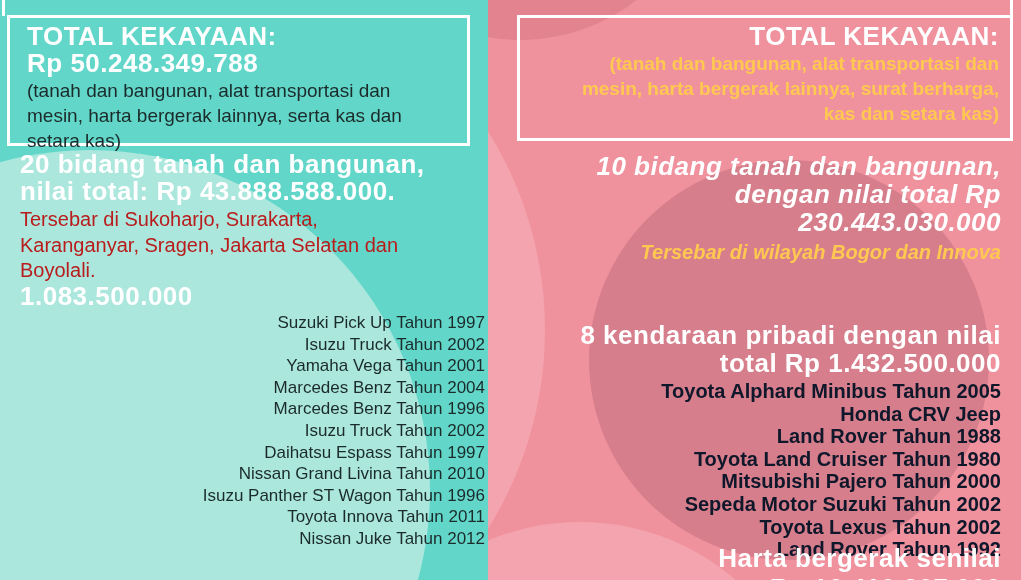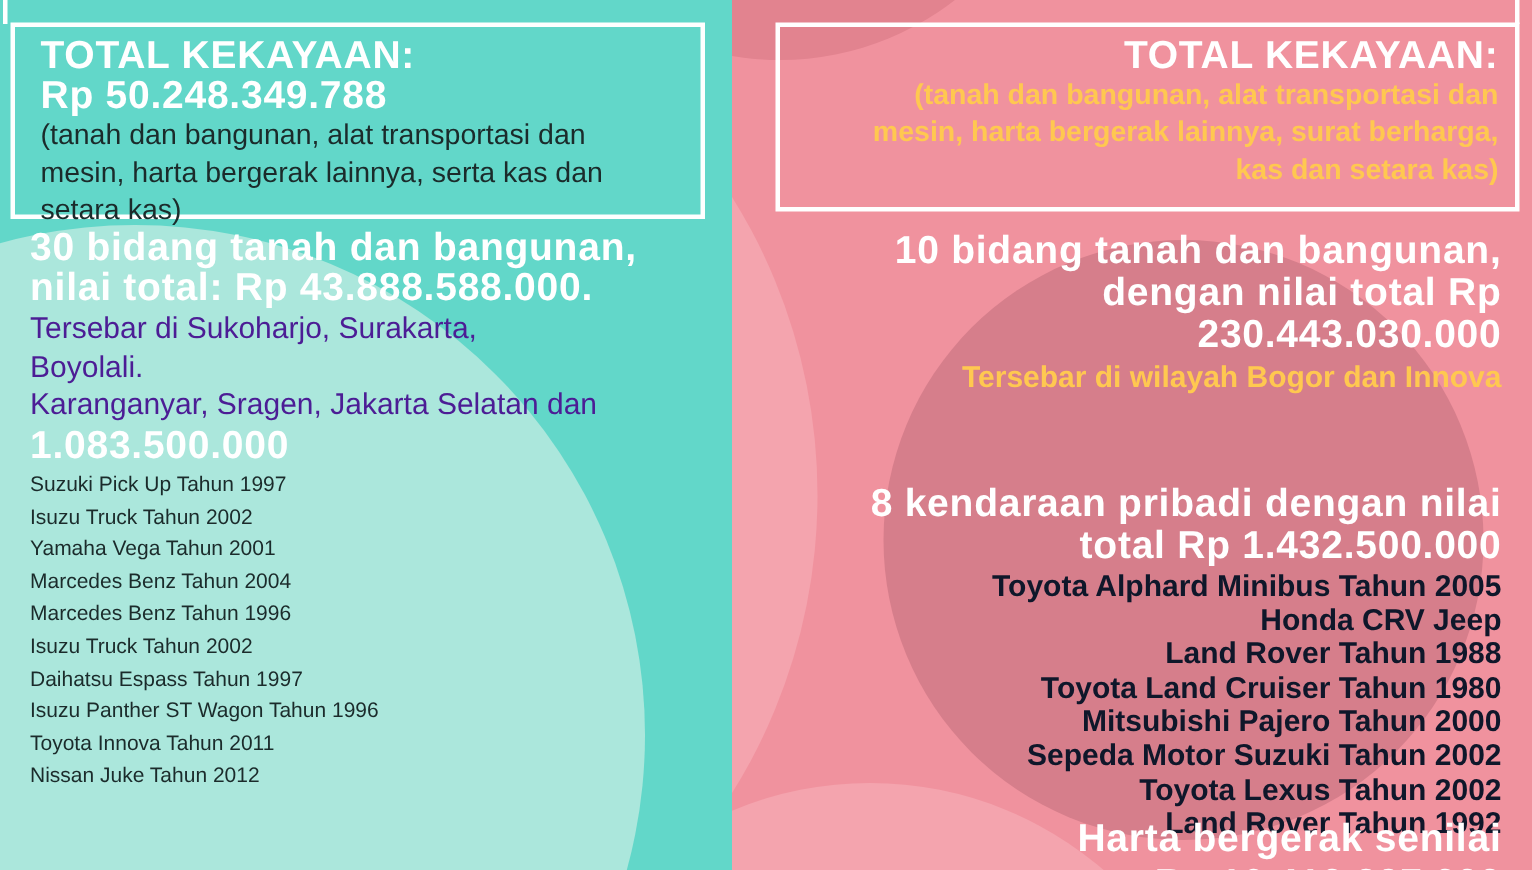--- a/index.html
+++ b/index.html
@@ -21,31 +21,31 @@
   .tick-l{left:2px;}
   .tick-r{left:522px;}
   .outline-box{
     position:absolute;box-sizing:border-box;border:3px solid #fff;background:transparent;
   }
   .box-left{left:7px;top:15px;width:463px;height:131px;padding:5px 10px 0 17px;}
   .box-right{left:29px;top:15px;width:496px;height:126px;padding:5px 11px 0 10px;text-align:right;}
   .h{font-weight:bold;color:#FFFFFF;font-size:26px;line-height:27px;letter-spacing:.5px;white-space:nowrap;}
   .h .ln{white-space:nowrap;}
   .h3{line-height:28px;}
-  .body-dark{color:#4c1d95;font-size:20px;line-height:25.5px;}
+  .body-dark{color:#b91c1c;font-size:20px;line-height:25.5px;}
   .body-yellow{color:#FFC850;font-size:20px;line-height:26px;font-weight:bold;}
   .note-dark{color:#1B2B2B;font-size:19px;line-height:25px;margin-top:1px;}
   .note-yellow{color:#FFC850;font-size:19px;line-height:25px;margin-top:1px;font-weight:bold;}
   .sect{position:absolute;}
   .s2-left{left:20px;top:151px;width:465px;}
   .s3-left{left:20px;top:283px;width:465px;}
-  .s2-right{left:10px;right:20px;top:152px;text-align:right;}
+  .s2-right{left:10px;right:20px;top:152px;text-align:right;font-style:italic;}
   .s3-right{left:10px;right:20px;top:297px;text-align:right;margin-top:24px;}
   .s4-right{left:10px;right:20px;top:545px;text-align:right;}
-  .list-left{margin-top:2px;color:#1B2B2B;font-size:14px;line-height:21.6px;}
+  .list-left{margin-top:2px;color:#1B2B2B;font-size:17px;line-height:21.6px;text-align:right;}
   .list-left .ln{white-space:nowrap;}
   .list-right{margin-top:3px;color:#0f172a;font-size:20px;line-height:22.6px;font-weight:bold;}
   .list-right .ln{white-space:nowrap;}
   .loc-left{margin-top:2px;}
   .loc-right{margin-top:3px;}
   .amount-cut{margin-top:3px;}
 </style>
 </head>
 <body>
 
@@ -60,42 +60,43 @@
       <div class="h">Rp 50.248.349.788</div>
       <div class="note-dark">
           <div class="ln">(tanah dan bangunan, alat transportasi dan</div>
           <div class="ln">mesin, harta bergerak lainnya, serta kas dan</div>
           <div class="ln">setara kas)</div>
         </div>
     </div>
 
     <div class="sect s2-left">
       <div class="h">
-          <div class="ln">30 bidang tanah dan bangunan,</div>
+          <div class="ln">20 bidang tanah dan bangunan,</div>
           <div class="ln">nilai total: Rp 43.888.588.000.</div>
         </div>
       <div class="body-dark loc-left">
           <div class="ln">Tersebar di Sukoharjo, Surakarta,</div>
+          <div class="ln">Karanganyar, Sragen, Jakarta Selatan dan</div>
           <div class="ln">Boyolali.</div>
-          <div class="ln">Karanganyar, Sragen, Jakarta Selatan dan</div>
         </div>
     </div>
 
     <div class="sect s3-left">
       <div class="h">
           <div class="ln">1.083.500.000</div>
         </div>
       <div class="list-left">
           <div class="ln">Suzuki Pick Up Tahun 1997</div>
           <div class="ln">Isuzu Truck Tahun 2002</div>
           <div class="ln">Yamaha Vega Tahun 2001</div>
           <div class="ln">Marcedes Benz Tahun 2004</div>
           <div class="ln">Marcedes Benz Tahun 1996</div>
           <div class="ln">Isuzu Truck Tahun 2002</div>
           <div class="ln">Daihatsu Espass Tahun 1997</div>
+          <div class="ln">Nissan Grand Livina Tahun 2010</div>
           <div class="ln">Isuzu Panther ST Wagon Tahun 1996</div>
           <div class="ln">Toyota Innova Tahun 2011</div>
           <div class="ln">Nissan Juke Tahun 2012</div>
         </div>
     </div>
   </section>
 
   <section class="panel right">
     <div class="circle c-pink-left"></div>
     <div class="circle c-pink-bottom"></div>

